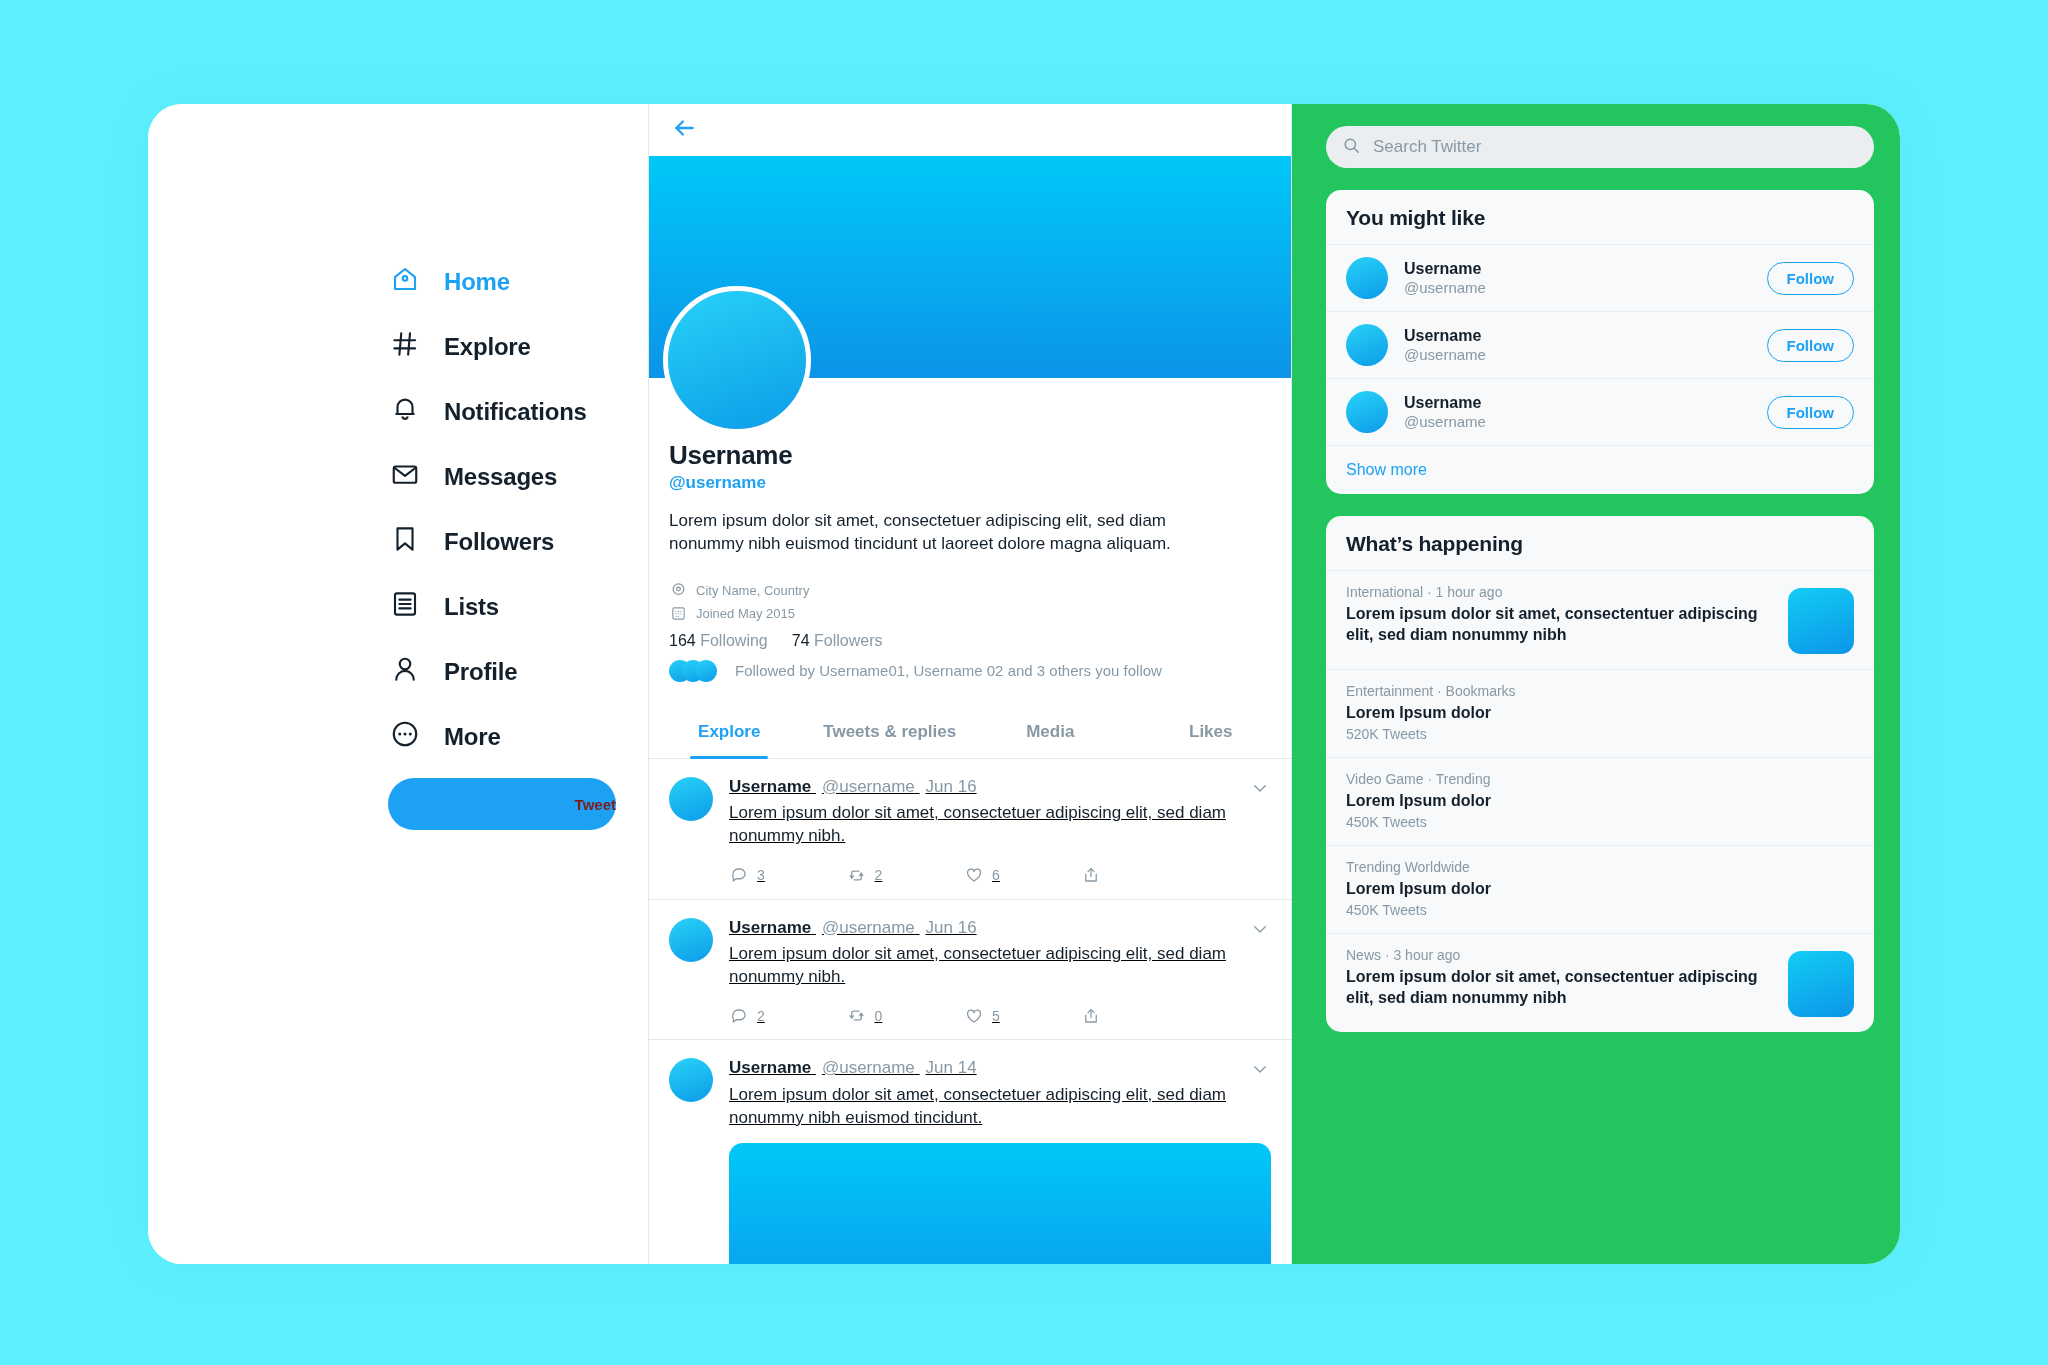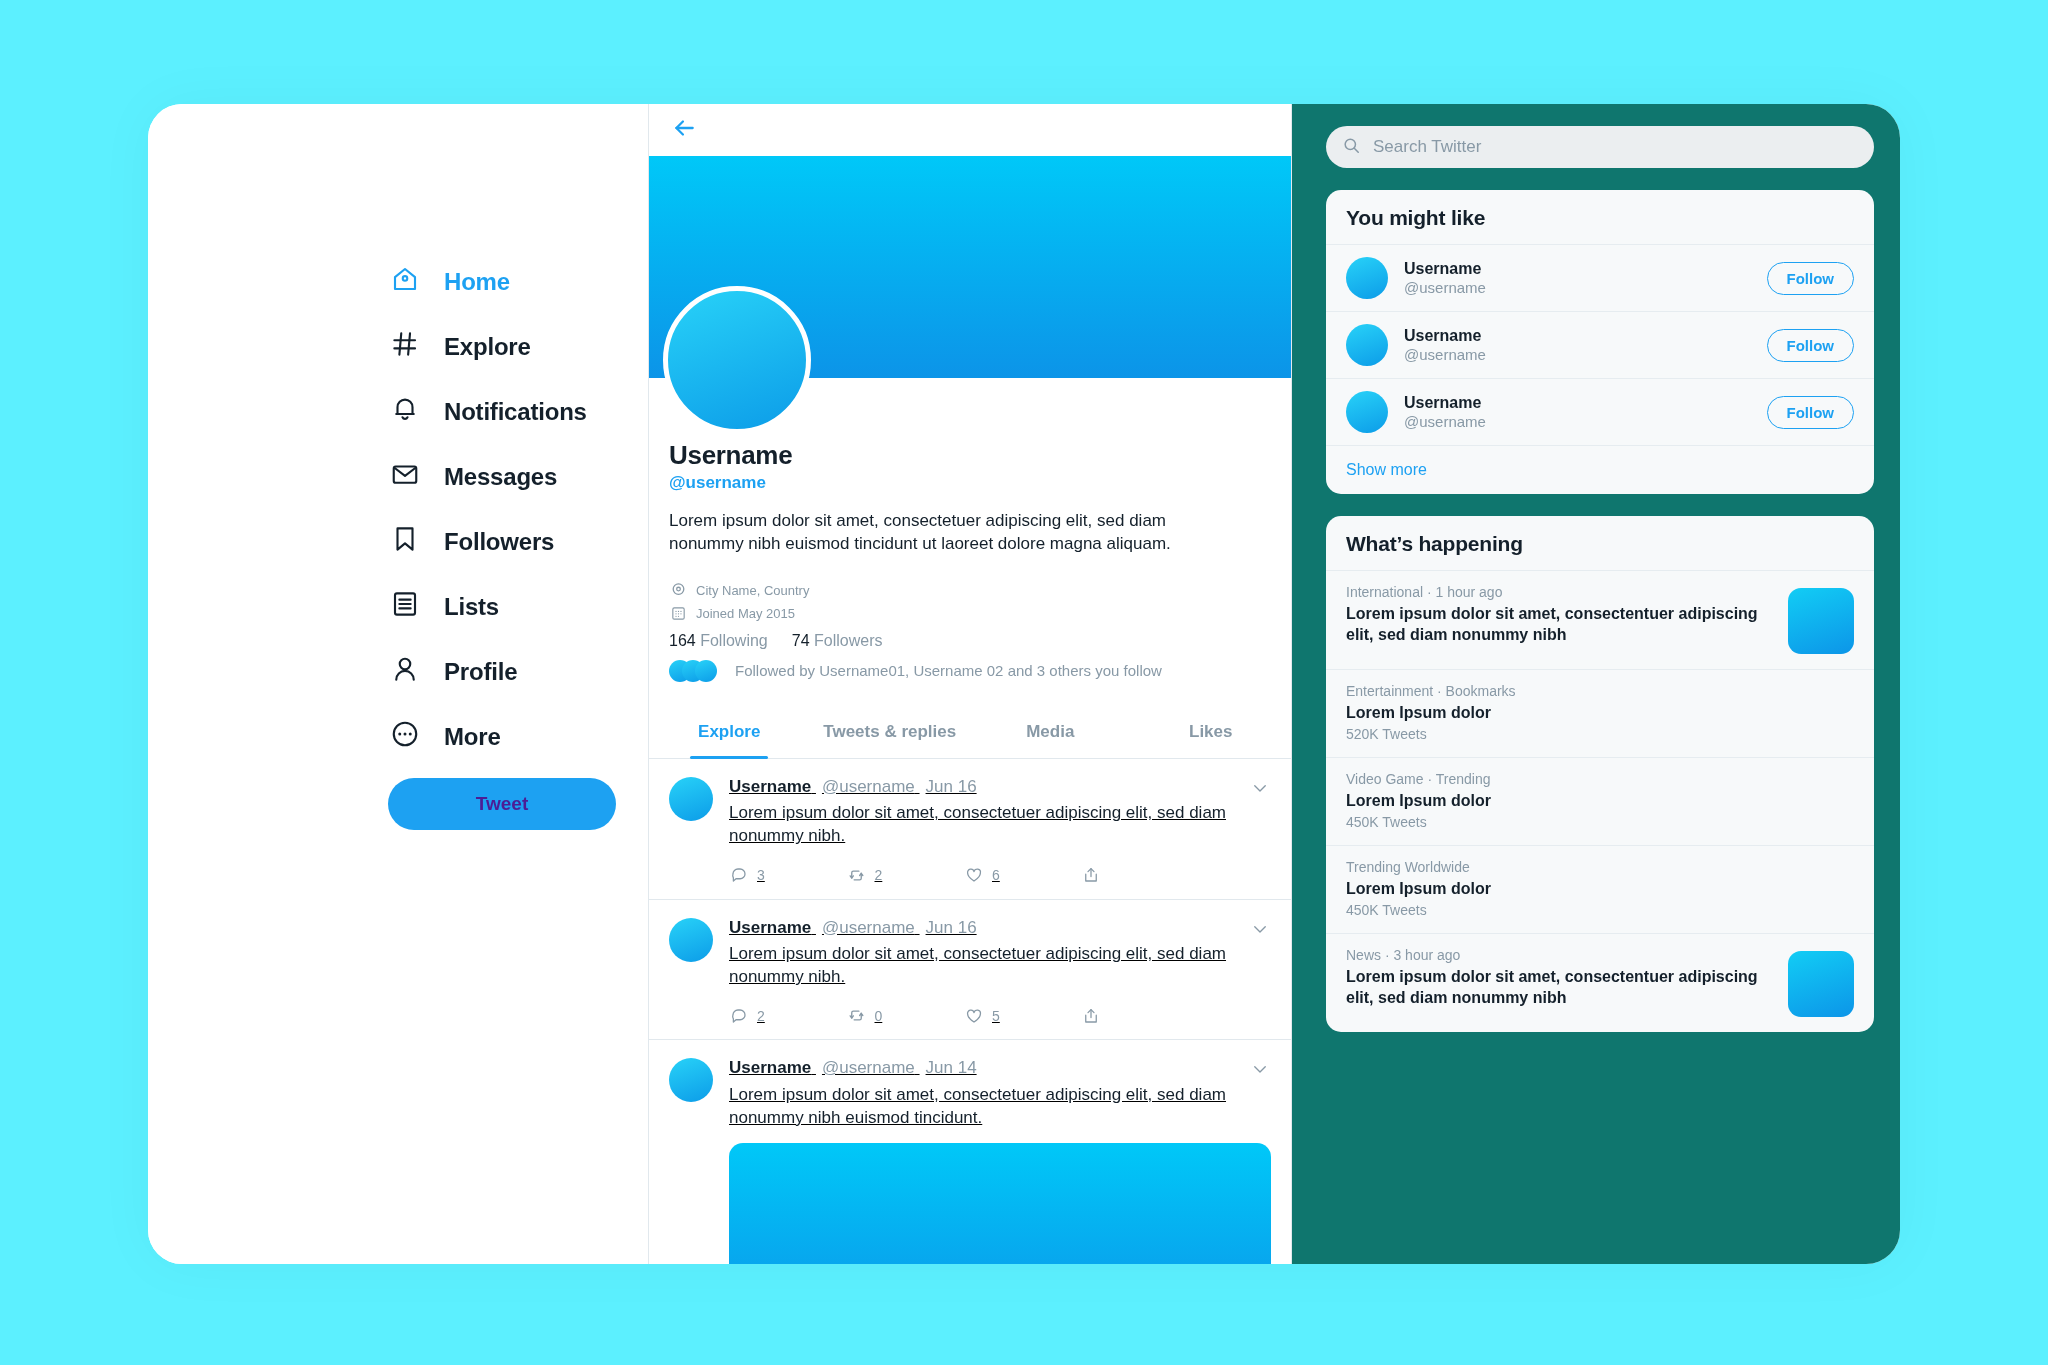--- a/index.html
+++ b/index.html
@@ -49,25 +49,26 @@
     letter-spacing: -0.2px;
   }
   .nav-item.active .nav-label { color: #1DA1F2; }
   .tweet-btn {
     margin-left: 240px;
     margin-top: 26px;
     width: 228px; height: 52px;
     background: #1DA1F2;
     border: none;
     border-radius: 26px;
-    color: #4c1d95;
-    font-size: 19px;
+    color: #7f1d1d;
+    font-size: 15px;
     font-weight: bold;
     font-family: "Liberation Sans", sans-serif;
     cursor: pointer;
+    text-align: right;
   }
 
   
   .center {
     width: 644px;
     flex: 0 0 644px;
     border-left: 1px solid #E1E8ED;
     border-right: 1px solid #E1E8ED;
     background: #ffffff;
     position: relative;
@@ -234,21 +235,21 @@
   .tw-media {
     margin-top: 14px;
     height: 190px;
     border-radius: 14px;
     background: linear-gradient(180deg, #00C8F8 0%, #0C94E8 100%);
   }
 
   
   .rightbar {
     flex: 1;
-    background: #0f766e;
+    background: #22c55e;
     padding: 22px 26px 0 34px;
   }
   .search-box {
     height: 42px;
     background: #EBEEF0;
     border-radius: 21px;
     display: flex;
     align-items: center;
     padding: 0 16px;
   }

